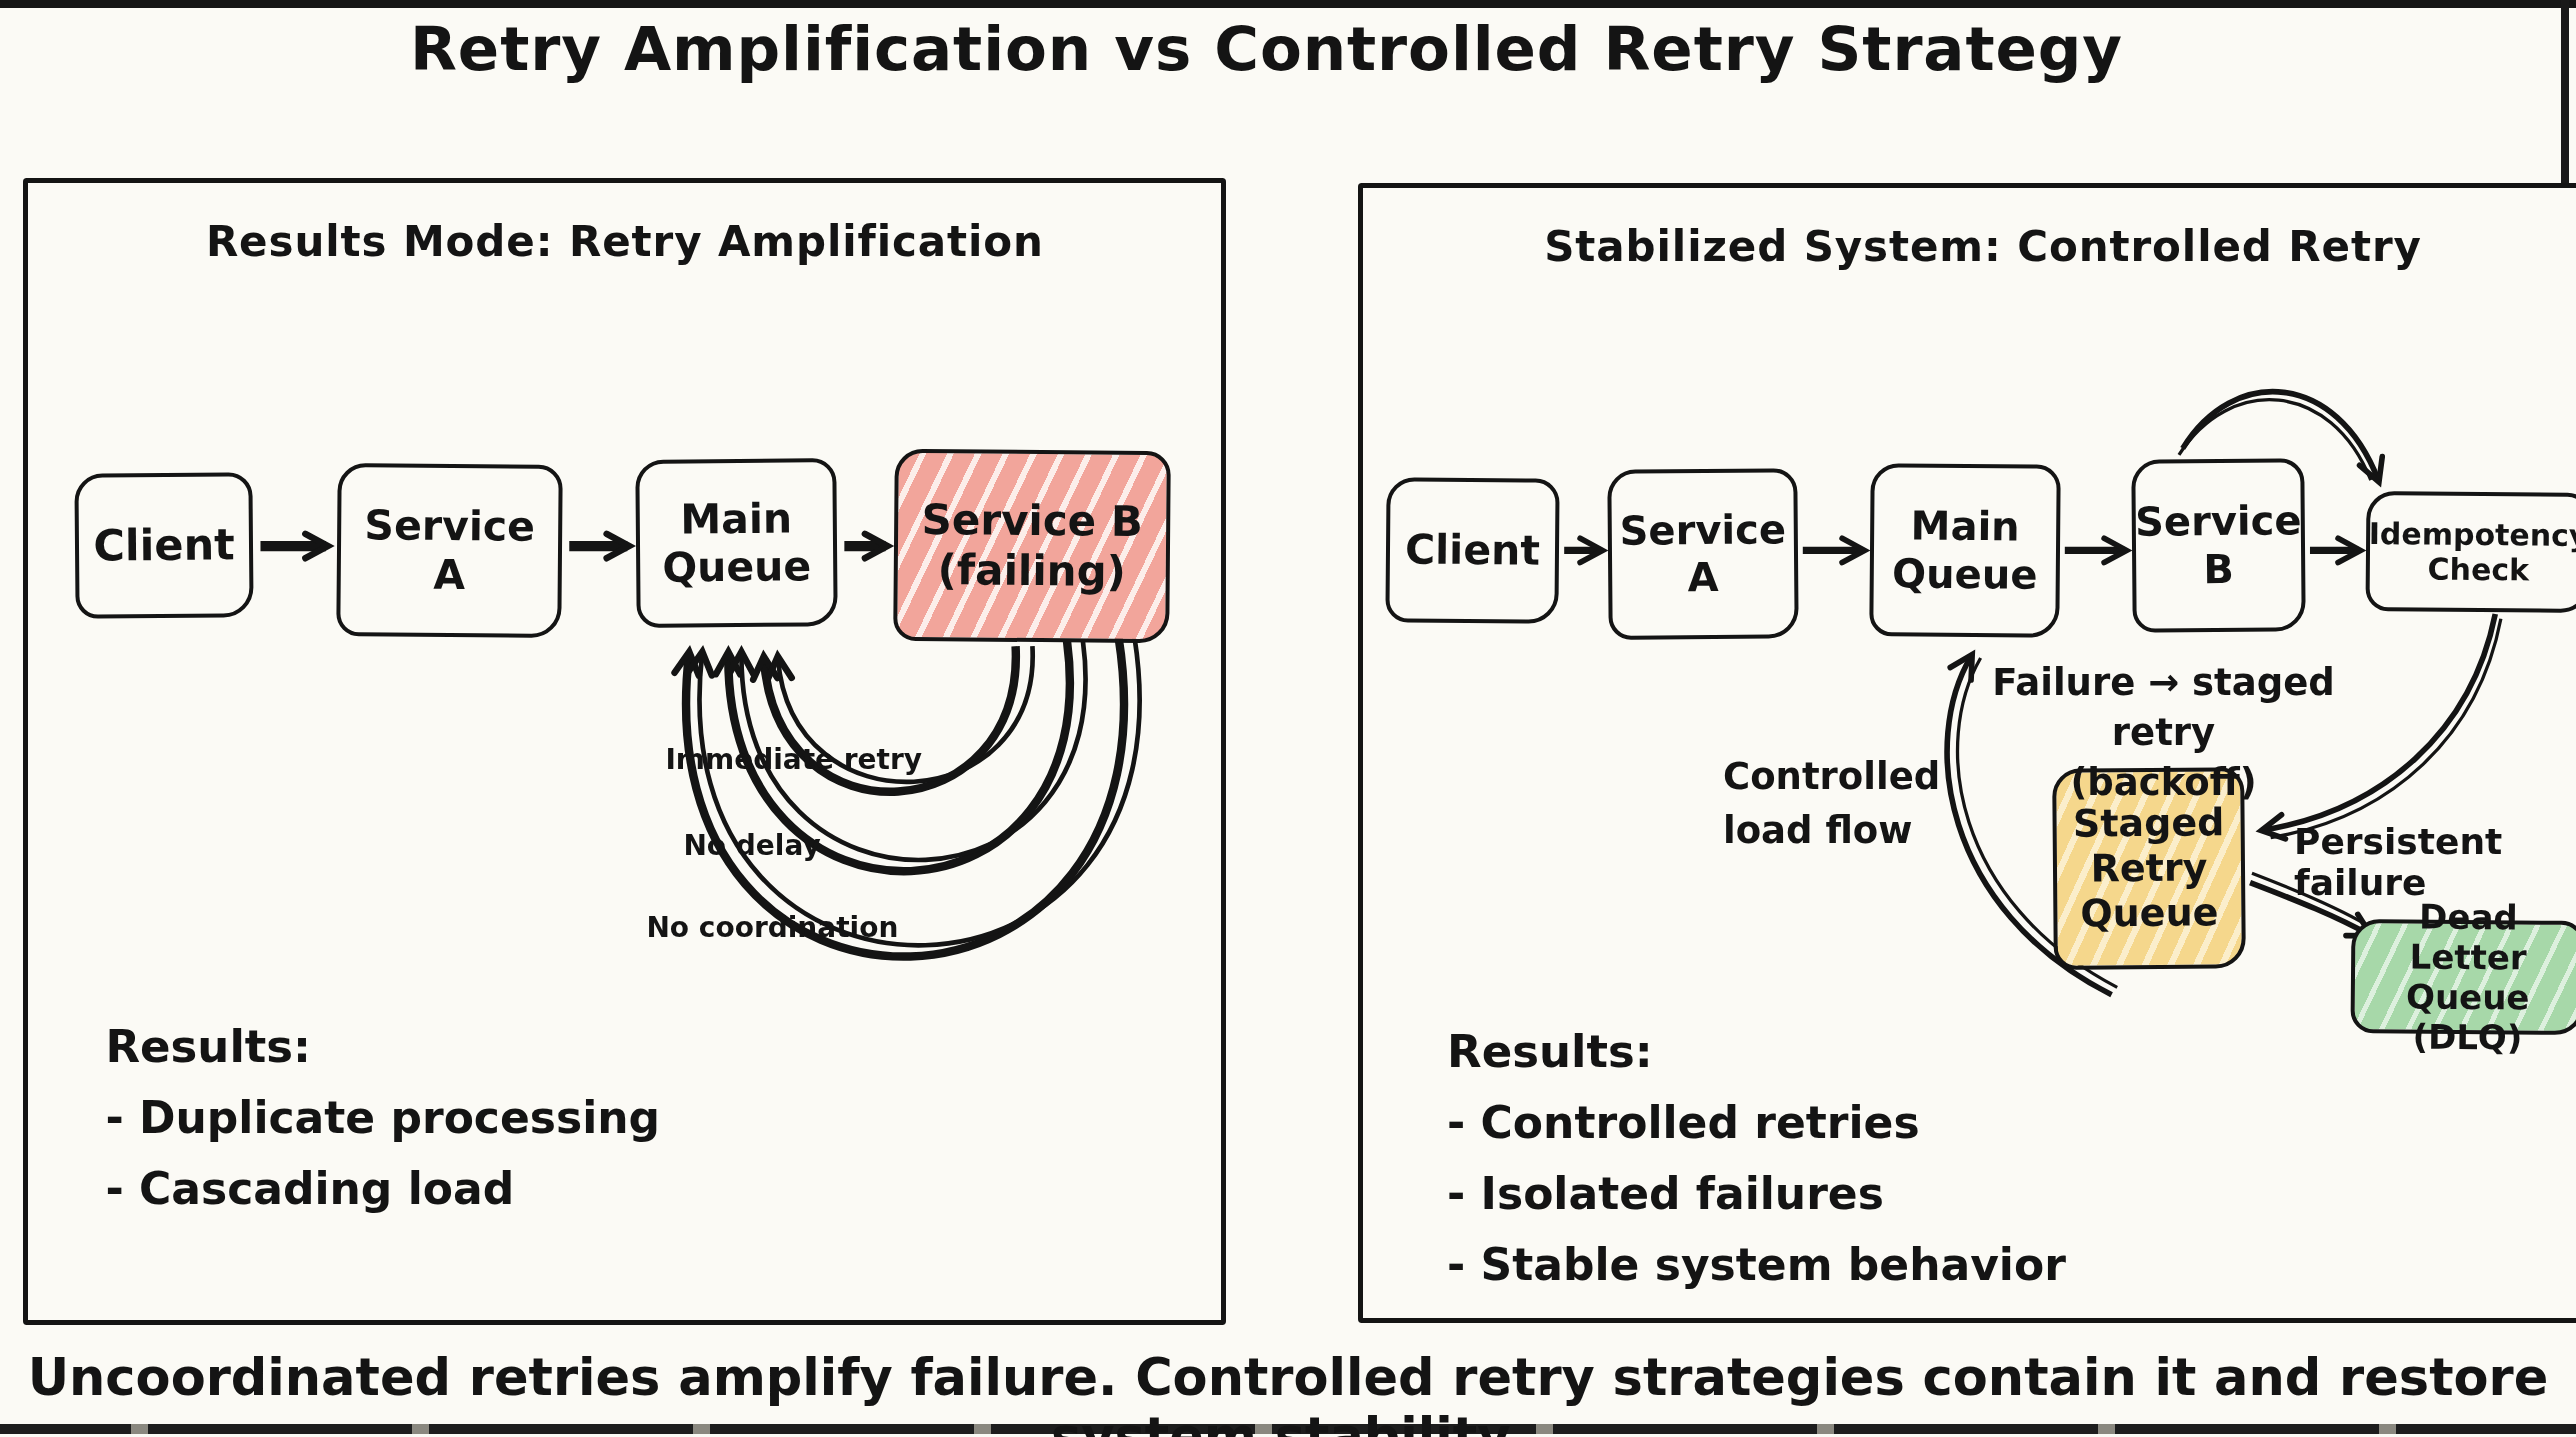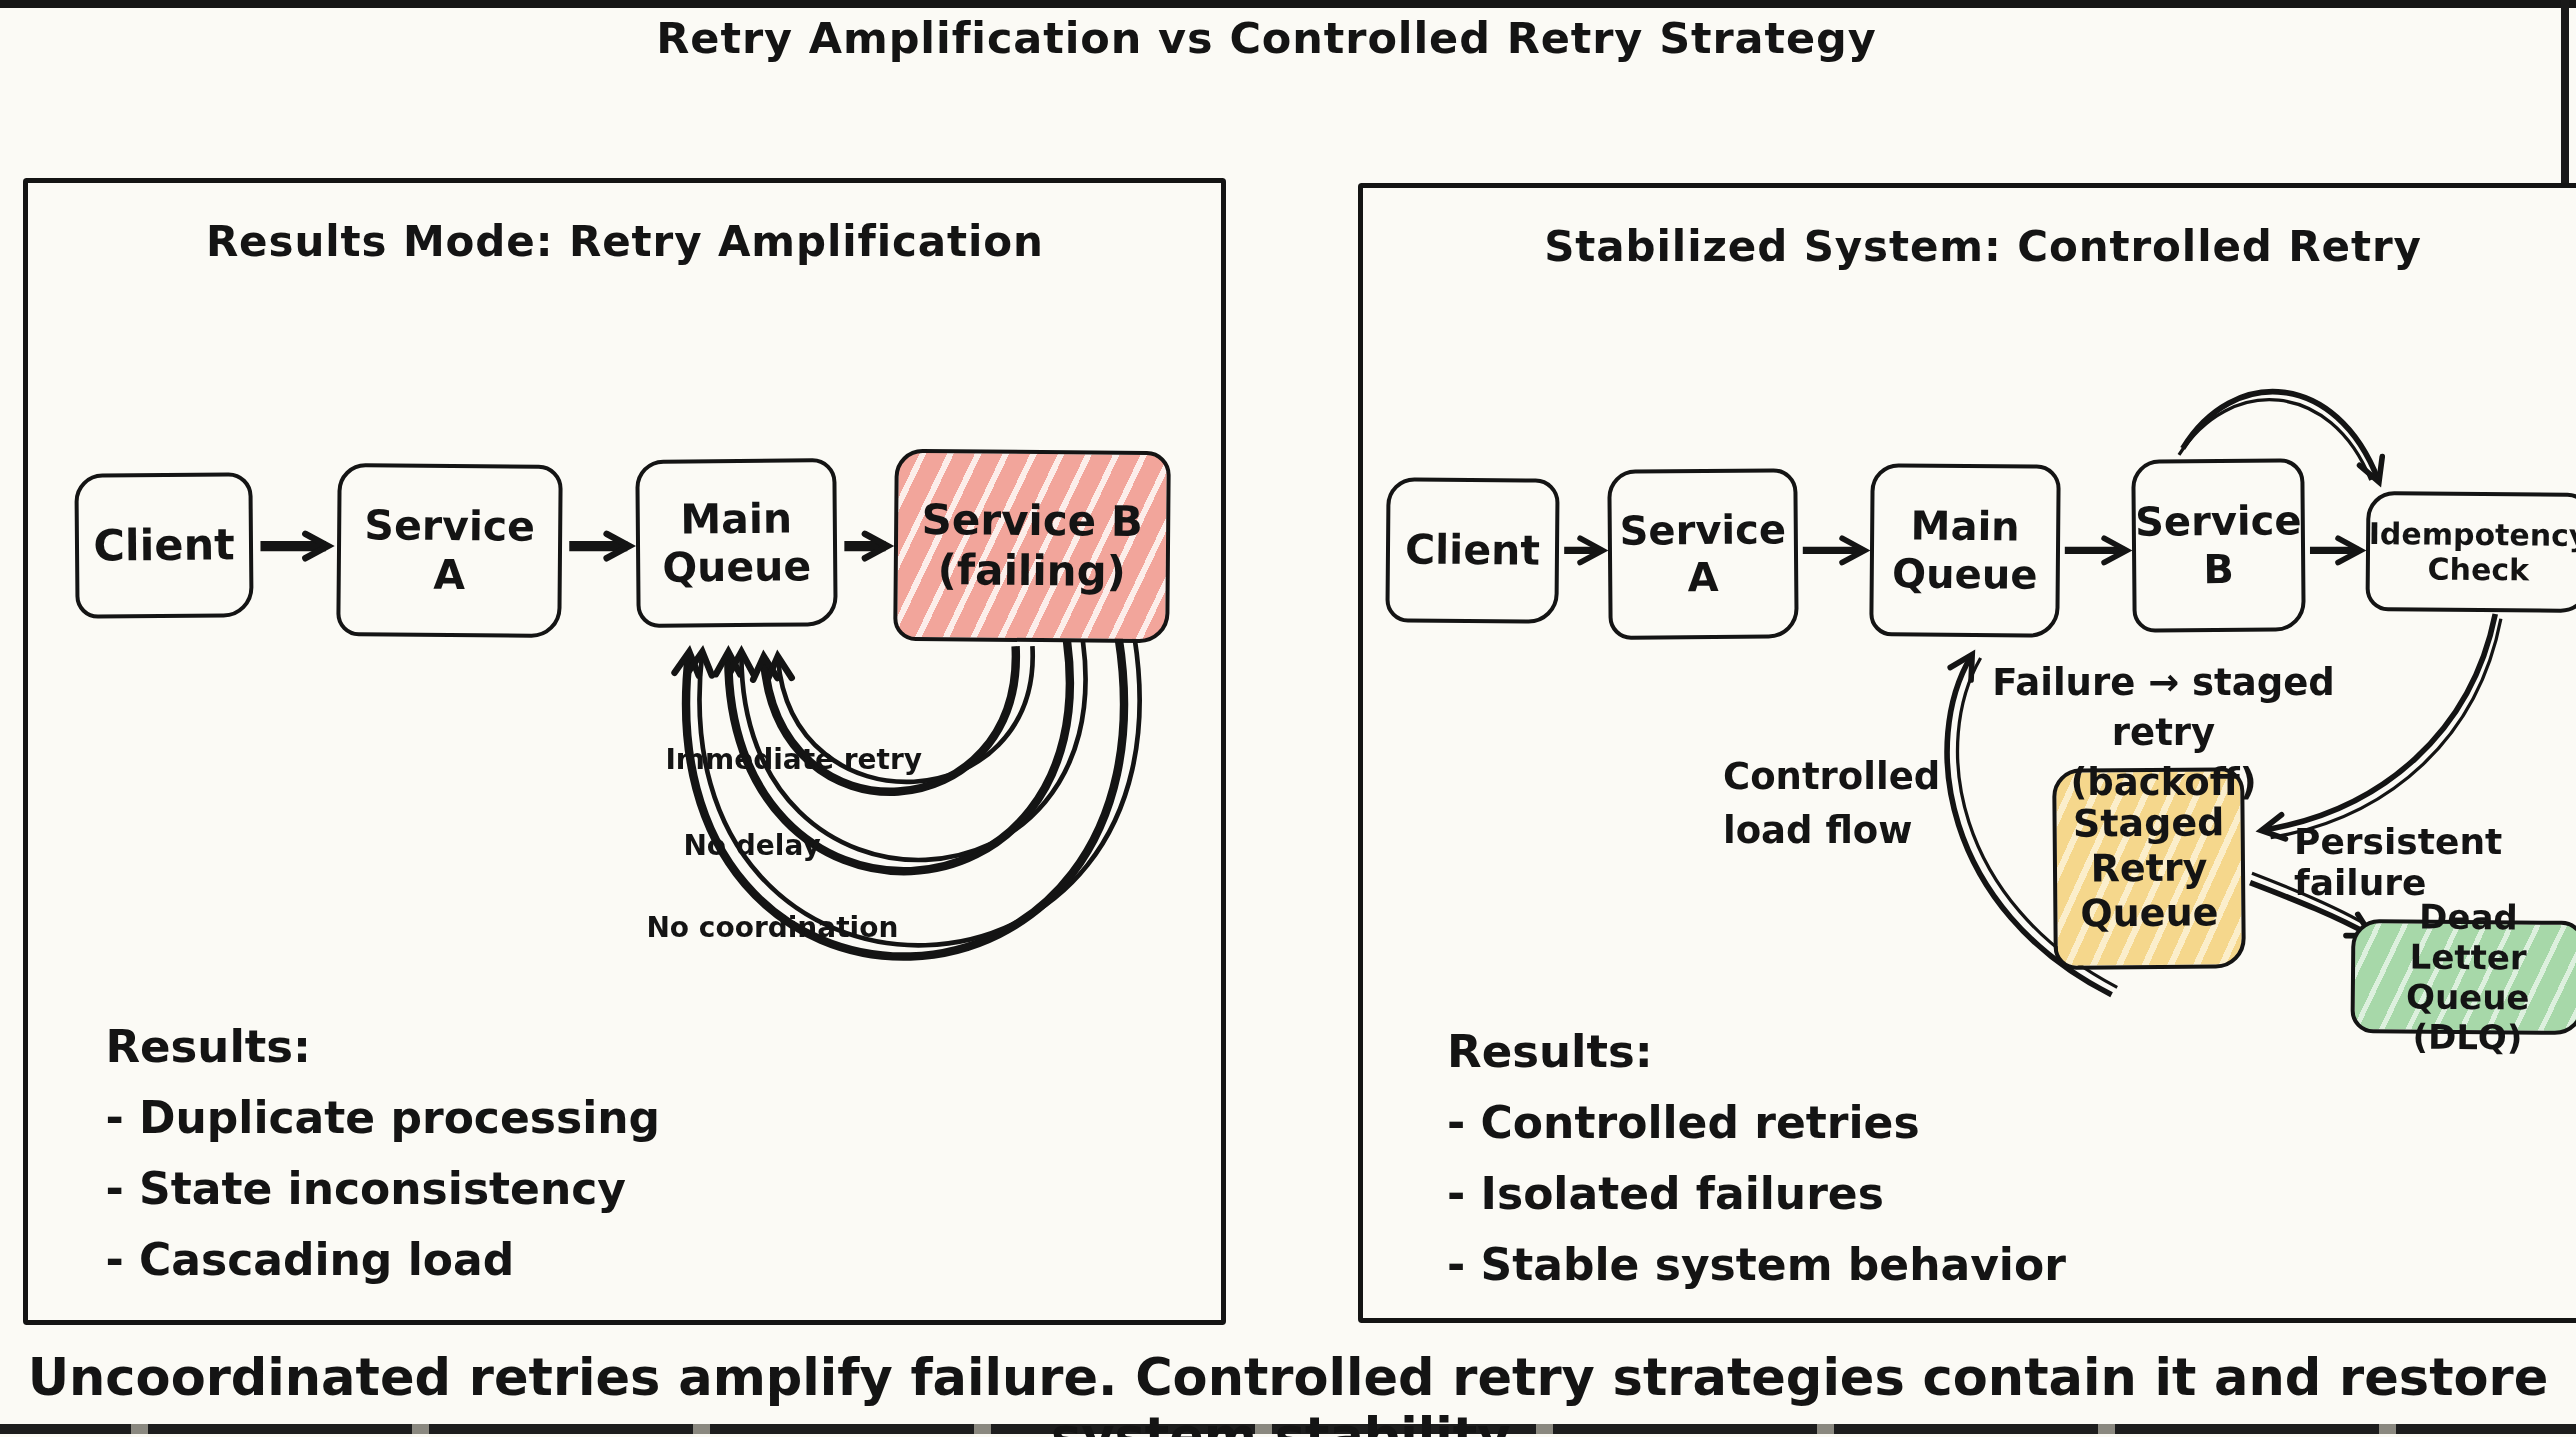--- a/index.html
+++ b/index.html
@@ -20,21 +20,21 @@
   .center{text-align:center;}
 
   
   .scan-top{left:0;top:0;width:2576px;height:8.4px;background:#161616;}
   .scan-bottom{left:0;top:1424px;width:2576px;height:10.3px;
     background:repeating-linear-gradient(90deg,#1d1d1d 0 131px,#8a887f 131px 148px,#1d1d1d 148px 281px);}
   .scan-right{left:2561px;top:0;width:8.4px;height:1076px;background:#191919;}
 
   .title{
     left:0;top:13px;width:2533px;
-    font-size:43px;font-weight:bold;letter-spacing:0.9px;
+    font-size:61px;font-weight:bold;letter-spacing:0.9px;
   }
   .caption{
     left:0;top:1348px;width:2576px;
     font-size:51px;font-weight:bold;
   }
 
   .panel{
     border:5.6px solid var(--ink);
     background:var(--paper);
     border-radius:3.7px;
@@ -125,21 +125,20 @@
 (failing)</span>
   </div>
 
   <div class="loop-label" style="left:637px;top:560px;width:374px;">Immediate retry</div>
   <div class="loop-label" style="left:655px;top:646px;width:318px;">No delay</div>
   <div class="loop-label" style="left:618px;top:728px;width:393px;">No coordination</div>
 
   <div class="results" style="left:77px;top:841px;">
     <div class="res-head">Results:</div>
     <div class="res-item">- Duplicate processing</div>
-    <div class="res-item">- State inconsistency</div>
     <div class="res-item">- Cascading load</div>
   </div>
 </div>
 
 <div class="abs panel panel-right">
   <div class="panel-header">Stabilized System: Controlled Retry</div>
 
   <svg class="layer" width="1238" height="1129" viewBox="0 0 1323 1206">
     <defs>
       <marker id="ahR" viewBox="0 0 40 40" refX="29" refY="20" markerWidth="40" markerHeight="40" markerUnits="userSpaceOnUse" orient="auto">

